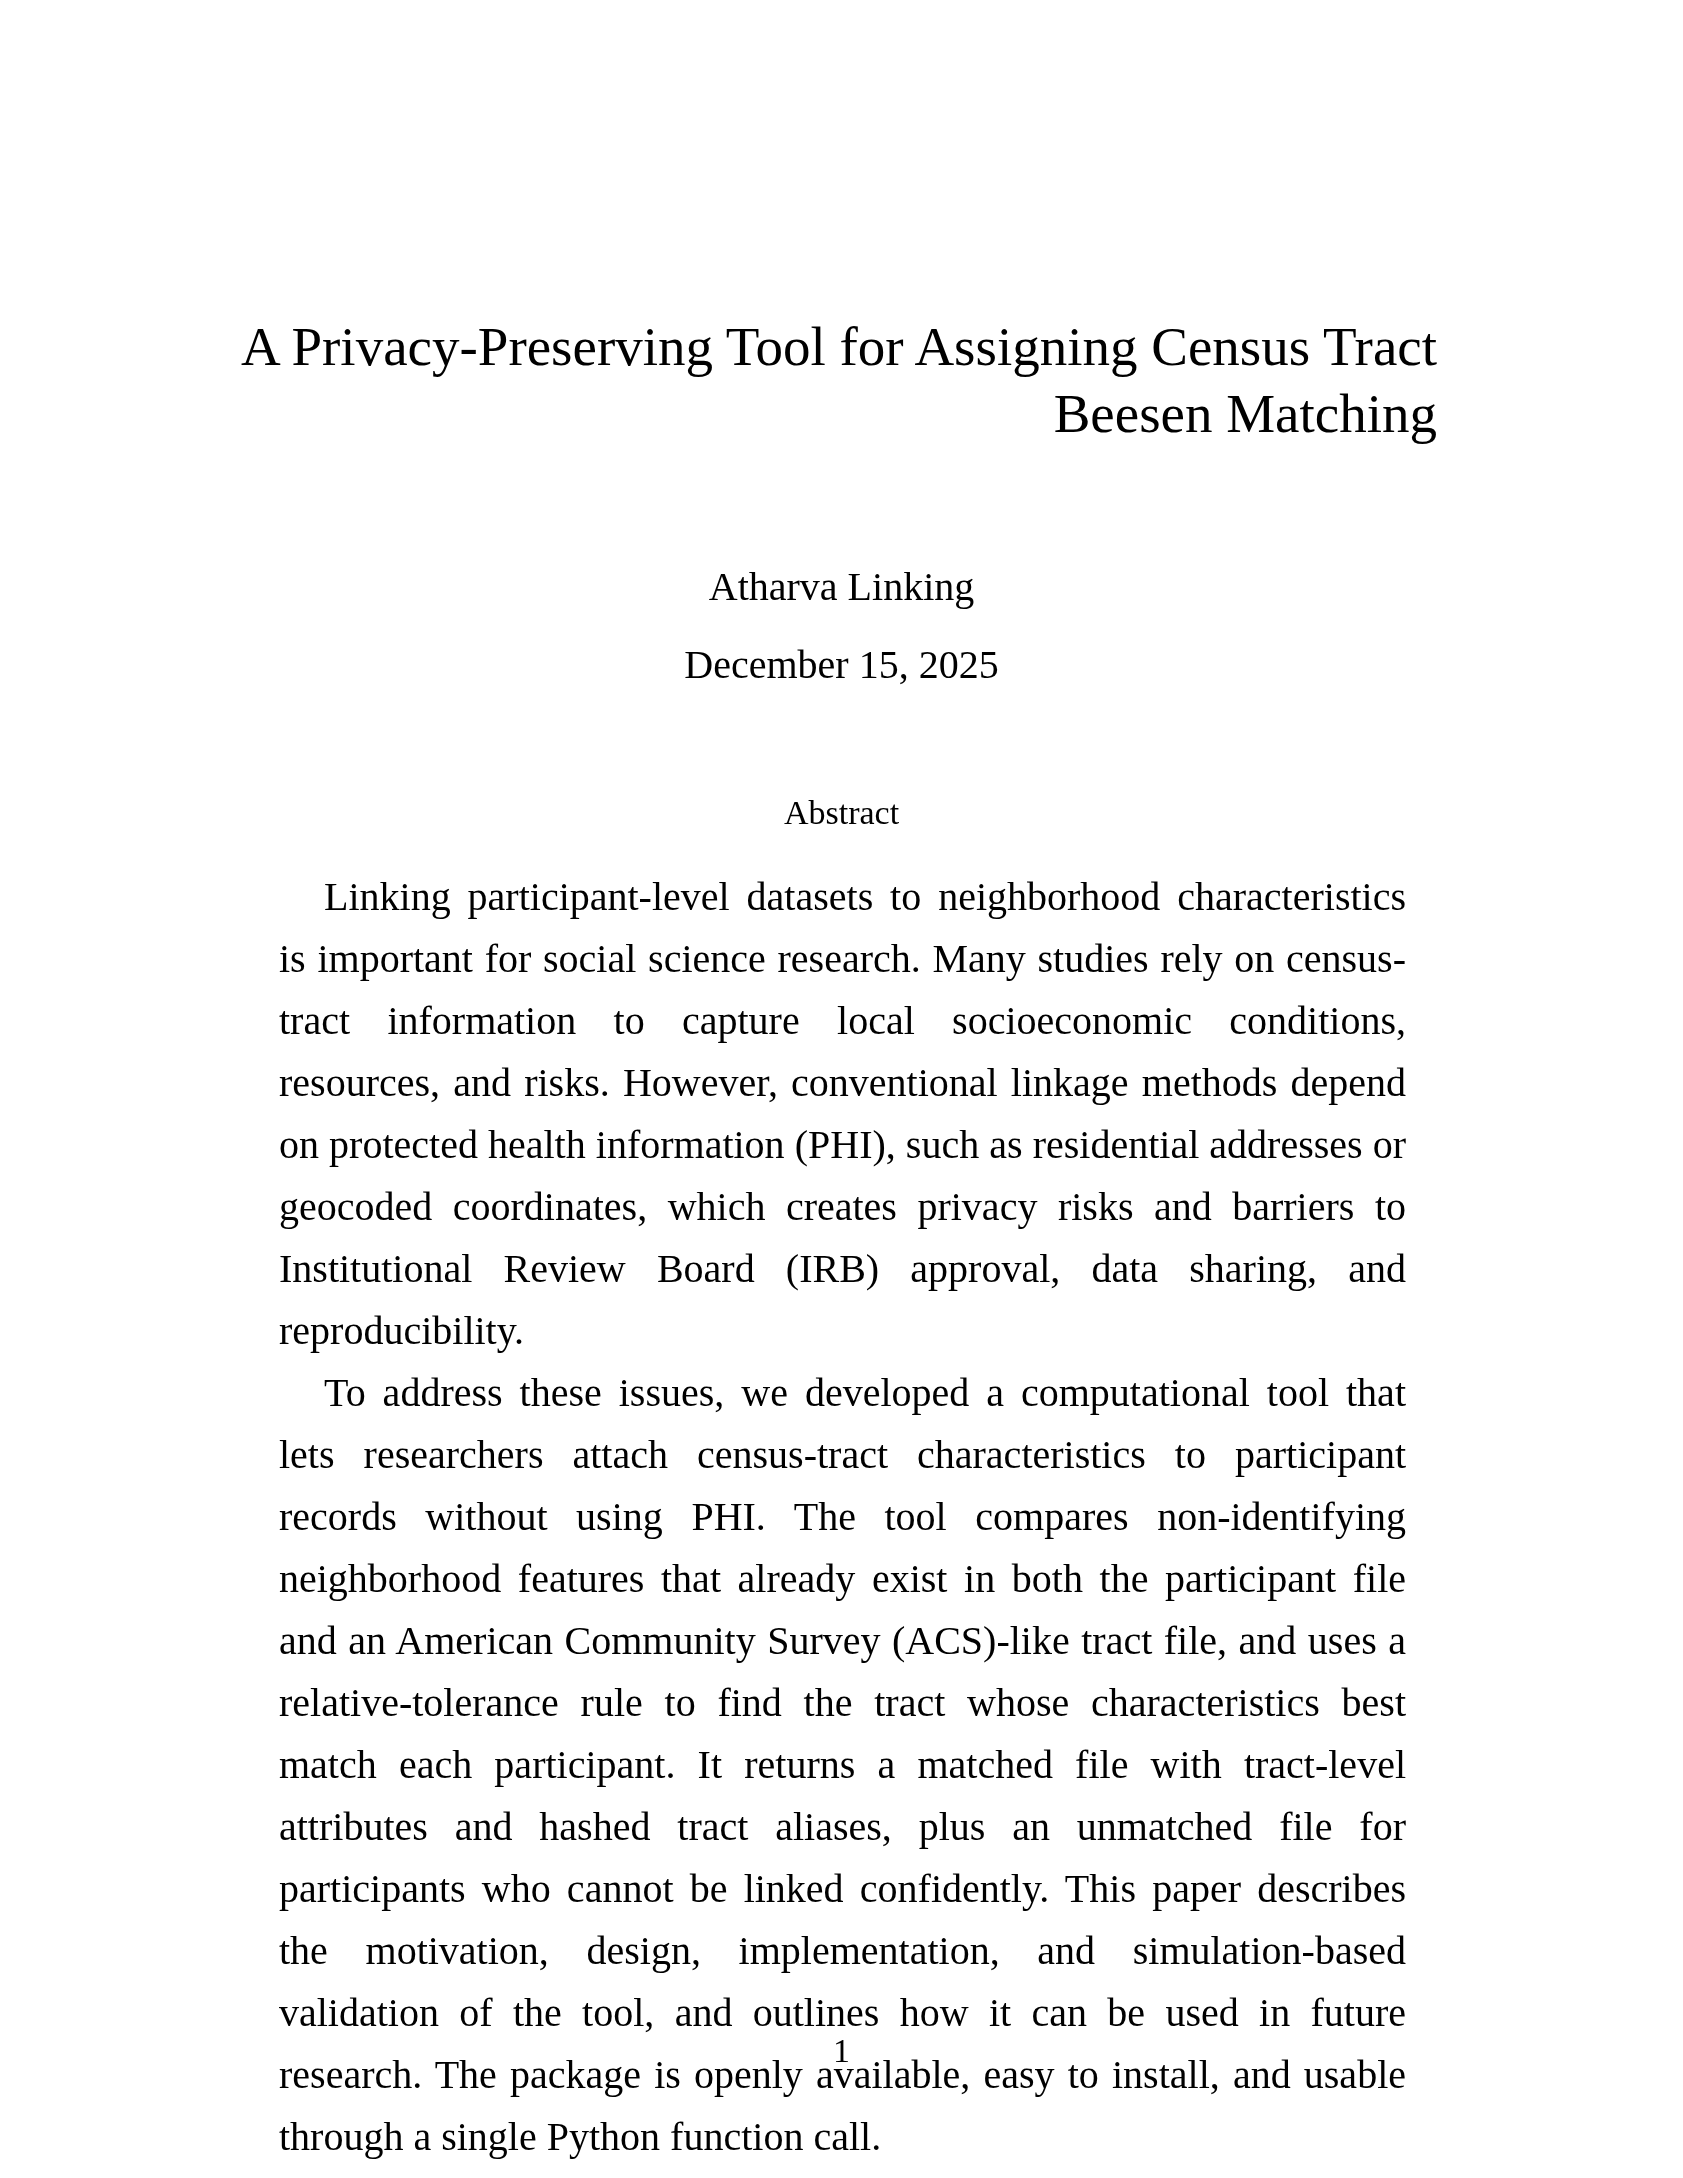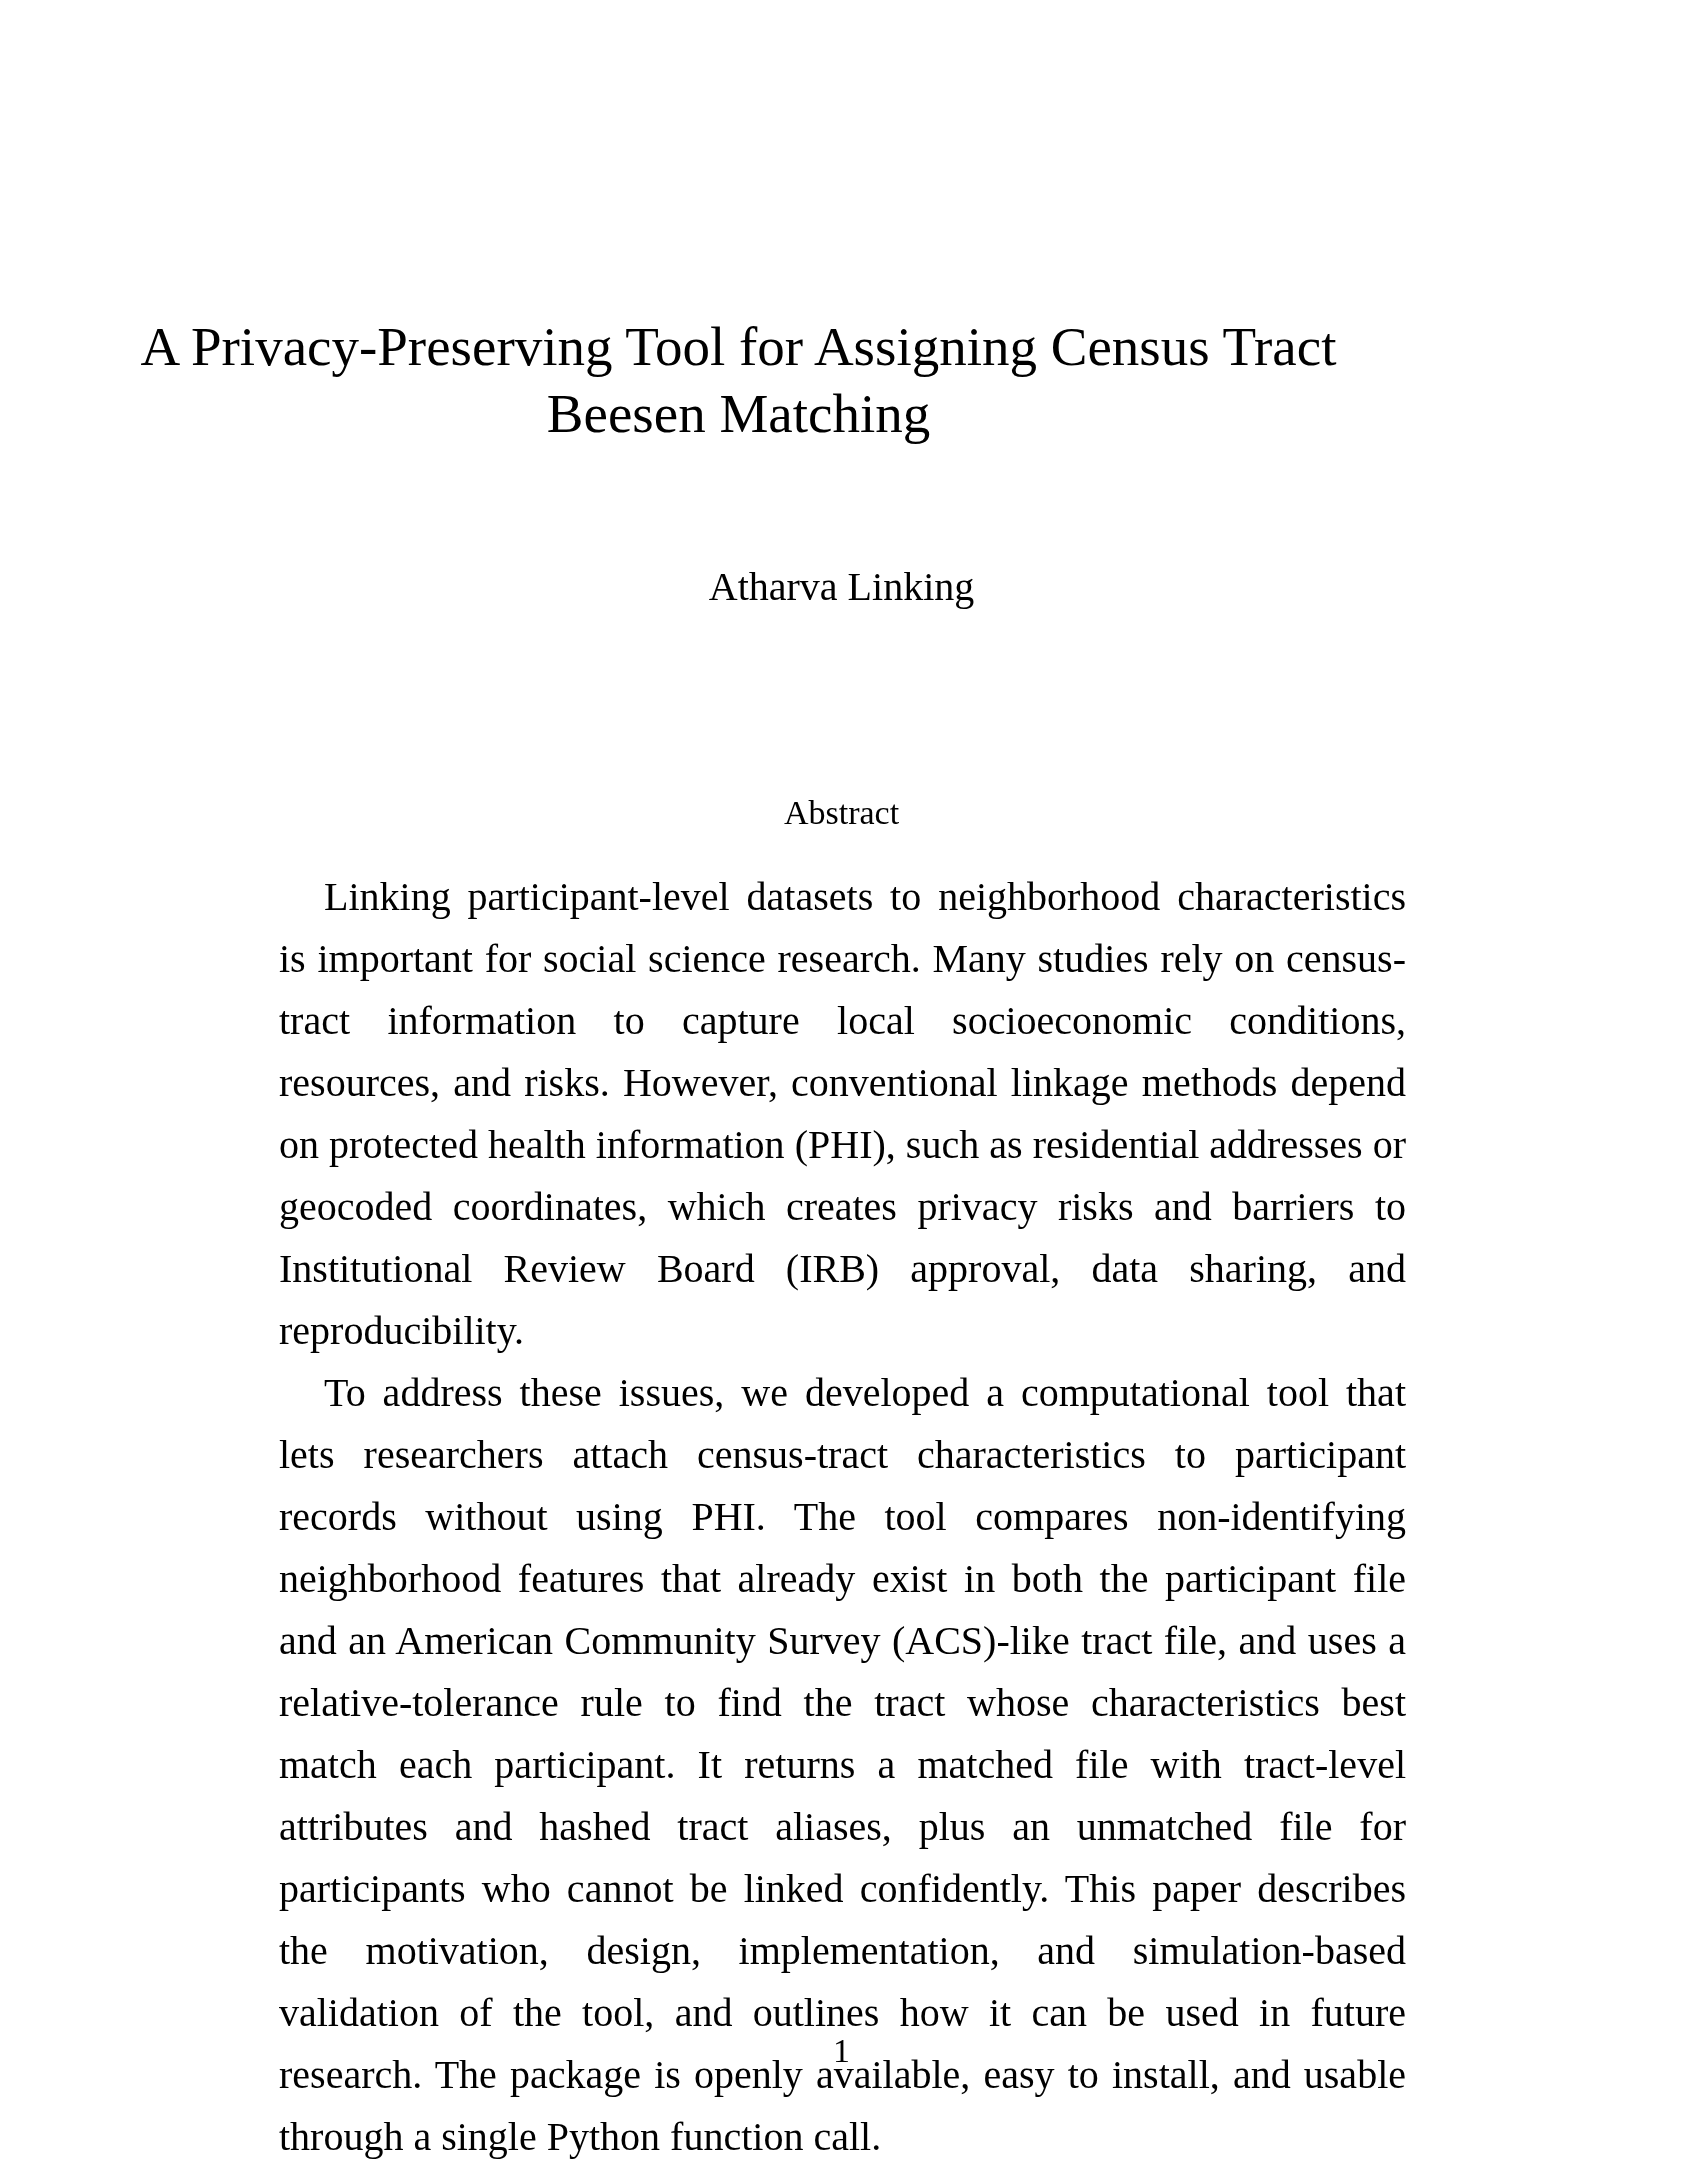--- a/index.html
+++ b/index.html
@@ -21,26 +21,25 @@
     left: 0;
     width: 1683px;
     height: 2178px;
     background: #ffffff;
   }
   .title-block {
     position: absolute;
     top: 313px;
     left: 0;
     width: 1437px;
-    text-align: center;
+    text-align: right;
     font-size: 55px;
     line-height: 67px;
     font-weight: normal;
     margin: 0;
-    padding-left: 20px;
   }
   .author-line {
     position: absolute;
     top: 563px;
     left: 0;
     width: 1683px;
     text-align: center;
     font-size: 40px;
     line-height: 48px;
   }
@@ -92,20 +91,21 @@
 
 <div class="page">
 
   <div class="title-block">
     <div>A Privacy-Preserving Tool for Assigning Census Tract</div>
     <div>Beesen Matching</div>
   </div>
 
   <div class="author-line">Atharva Linking</div>
 
+  <div class="date-line">December 15, 2025</div>
 
   <div class="abstract-heading">Abstract</div>
 
   <div class="abstract-body">
     <p>Linking participant-level datasets to neighborhood characteristics is important for social science research. Many studies rely on census-tract information to capture local socioeconomic conditions, resources, and risks. However, conventional linkage methods depend on protected health information (PHI), such as residential addresses or geocoded coordinates, which creates privacy risks and barriers to Institutional Review Board (IRB) approval, data sharing, and reproducibility.</p>
     <p>To address these issues, we developed a computational tool that lets researchers attach census-tract characteristics to participant records without using PHI. The tool compares non-identifying neighborhood features that already exist in both the participant file and an American Community Survey (ACS)-like tract file, and uses a relative-tolerance rule to find the tract whose characteristics best match each participant. It returns a matched file with tract-level attributes and hashed tract aliases, plus an unmatched file for participants who cannot be linked confidently. This paper describes the motivation, design, implementation, and simulation-based validation of the tool, and outlines how it can be used in future research. The package is openly available, easy to install, and usable through a single Python function call.</p>
   </div>
 
   <div class="page-number">1</div>
 

